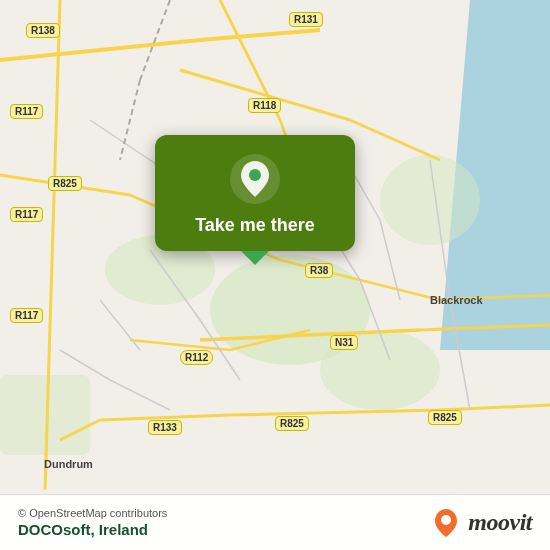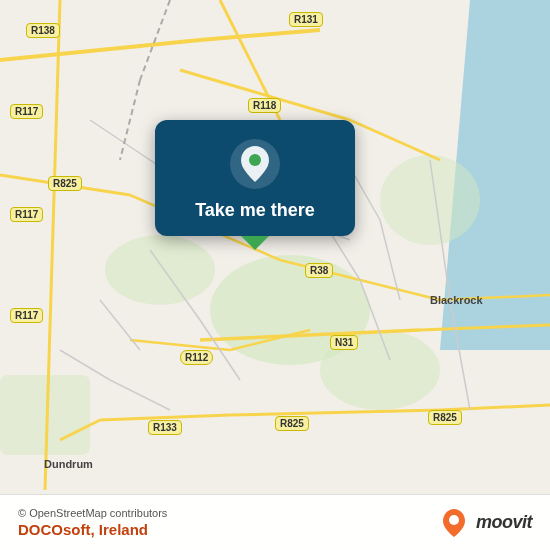--- a/index.html
+++ b/index.html
@@ -45,24 +45,24 @@
     
     .roads-svg {
       position: absolute;
       top: 0; left: 0;
       width: 100%; height: 100%;
     }
 
     
     .popup-card {
       position: absolute;
-      top: 120px;
+      top: 135px;
       left: 155px;
       width: 200px;
-      background-color: #0c4a6e;
+      background-color: #4d7c0f;
       border-radius: 12px;
       display: flex;
       flex-direction: column;
       align-items: center;
       padding: 18px 16px 14px;
       box-shadow: 0 4px 16px rgba(0,0,0,0.35);
       z-index: 10;
     }
 
     .popup-card::after {
@@ -110,41 +110,42 @@
     }
 
     .attribution-text {
       font-size: 11px;
       color: #555;
     }
 
     .app-name {
       font-size: 15px;
       font-weight: bold;
-      color: #c2410c;
+      color: #14532d;
       margin-top: 2px;
     }
 
     .moovit-logo {
       display: flex;
       align-items: center;
       gap: 6px;
     }
 
     .moovit-pin {
       width: 32px;
       height: 32px;
     }
 
     .moovit-text {
-      font-size: 18px;
+      font-size: 24px;
       font-weight: bold;
       color: #333;
       font-style: italic;
       letter-spacing: -0.5px;
+      font-family: Liberation Serif, serif;
     }
 
     
     .road-badge {
       position: absolute;
       background: #f7f0a0;
       border: 1.5px solid #c8b800;
       border-radius: 4px;
       font-size: 10px;
       font-weight: bold;

